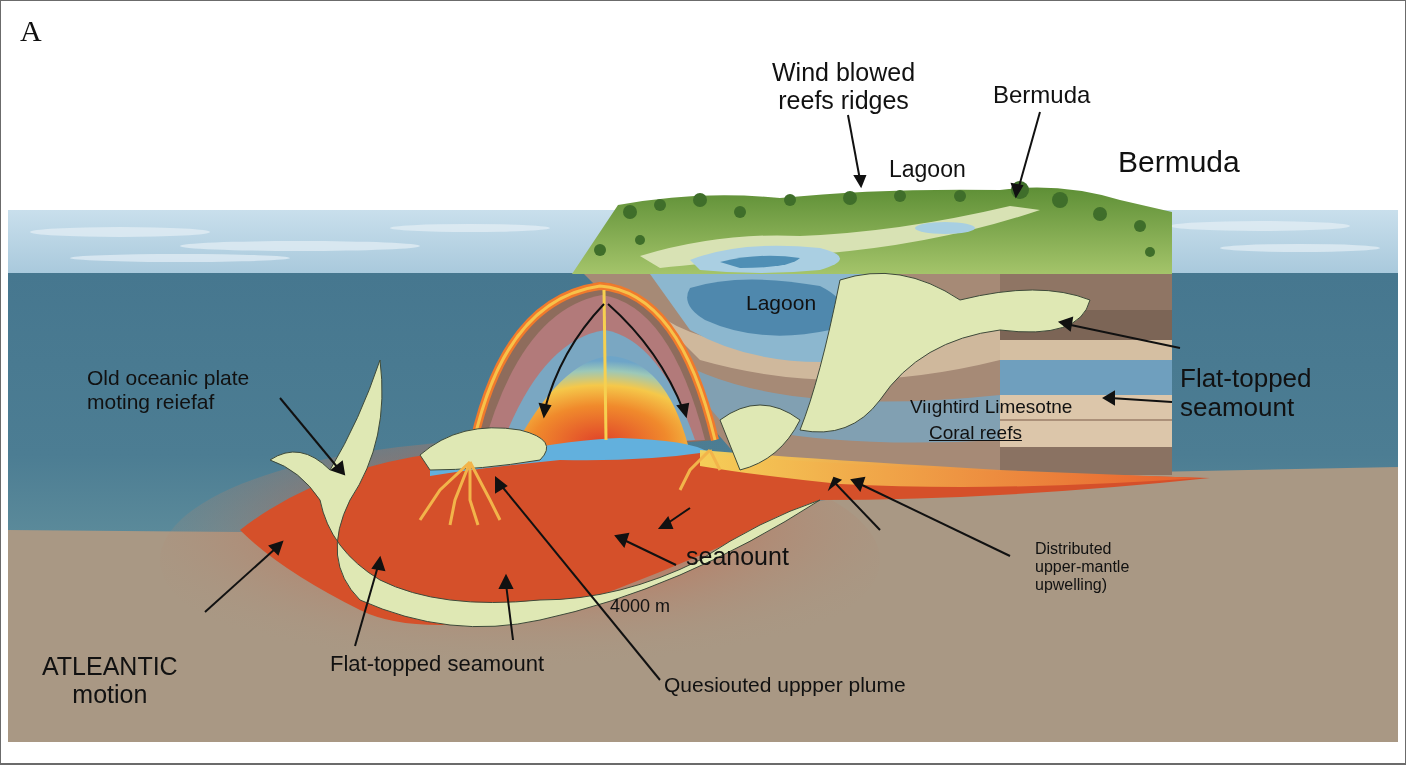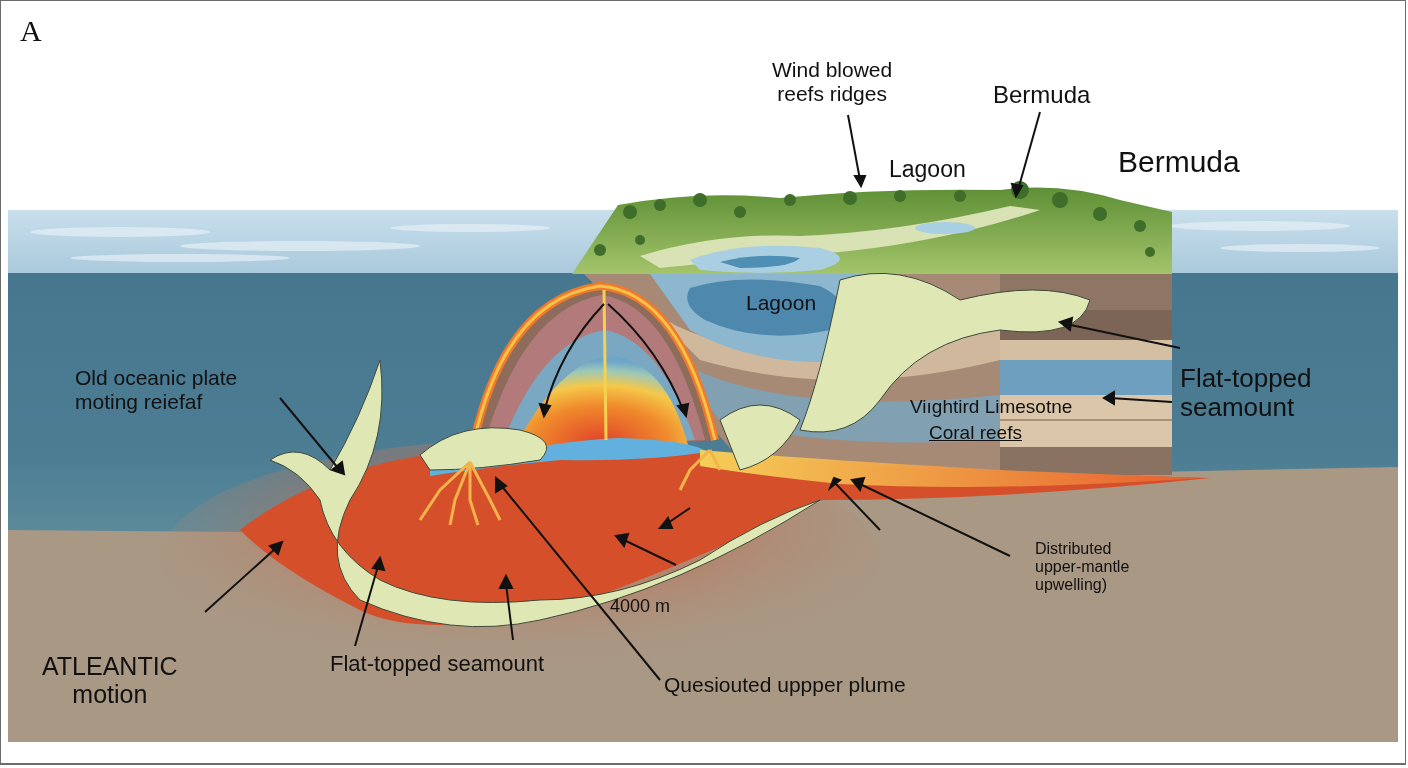--- a/index.html
+++ b/index.html
@@ -158,43 +158,44 @@
       <polygon points="668,518 672,528 660,528"></polygon>
     <path d="M604 304 Q560 350 544 412" fill="none"></path>
       <polygon points="540,404 550,406 544,416"></polygon>
     <path d="M608 304 Q660 350 684 412" fill="none"></path>
       <polygon points="678,406 688,404 686,416"></polygon>
   </g>
 </svg>
 
 <div class="panel-letter">A</div>
 
-<div class="lbl c" style="left:772px; top:58px; font-size:21px;">
+<div class="lbl c" style="left:772px; top:58px; font-size:25px;">
   <div>Wind blowed</div>
   <div>reefs ridges</div>
 </div>
 <div class="lbl" style="left:993px; top:82px; font-size:24px;">Bermuda</div>
 <div class="lbl" style="left:889px; top:157px; font-size:23px;">Lagoon</div>
 <div class="lbl" style="left:1118px; top:145px; font-size:30px;">Bermuda</div>
 <div class="lbl" style="left:746px; top:291px; font-size:21px;">Lagoon</div>
 
-<div class="lbl" style="left:75px; top:366px; font-size:21px;">
+<div class="lbl" style="left:87px; top:366px; font-size:21px;">
   <div>Old oceanic plate</div>
   <div>moting reiefaf</div>
 </div>
 
 <div class="lbl" style="left:1180px; top:364px; font-size:26px;">
   <div>Flat-topped</div>
   <div>seamount</div>
 </div>
 
 <div class="lbl" style="left:910px; top:396px; font-size:19px;">Viıghtird Limesotne</div>
 <div class="lbl" style="left:929px; top:422px; font-size:19px;text-decoration:underline;">Coral reefs</div>
 
 <div class="lbl" style="left:686px; top:542px; font-size:25px;">
+  <div>seanount</div>
 </div>
 
 <div class="lbl" style="left:610px; top:596px; font-size:18px;">4000 m</div>
 
 <div class="lbl" style="left:1035px; top:540px; font-size:16px;">
   <div>Distributed</div>
   <div>upper-mantle</div>
   <div>upwelling)</div>
 </div>
 

